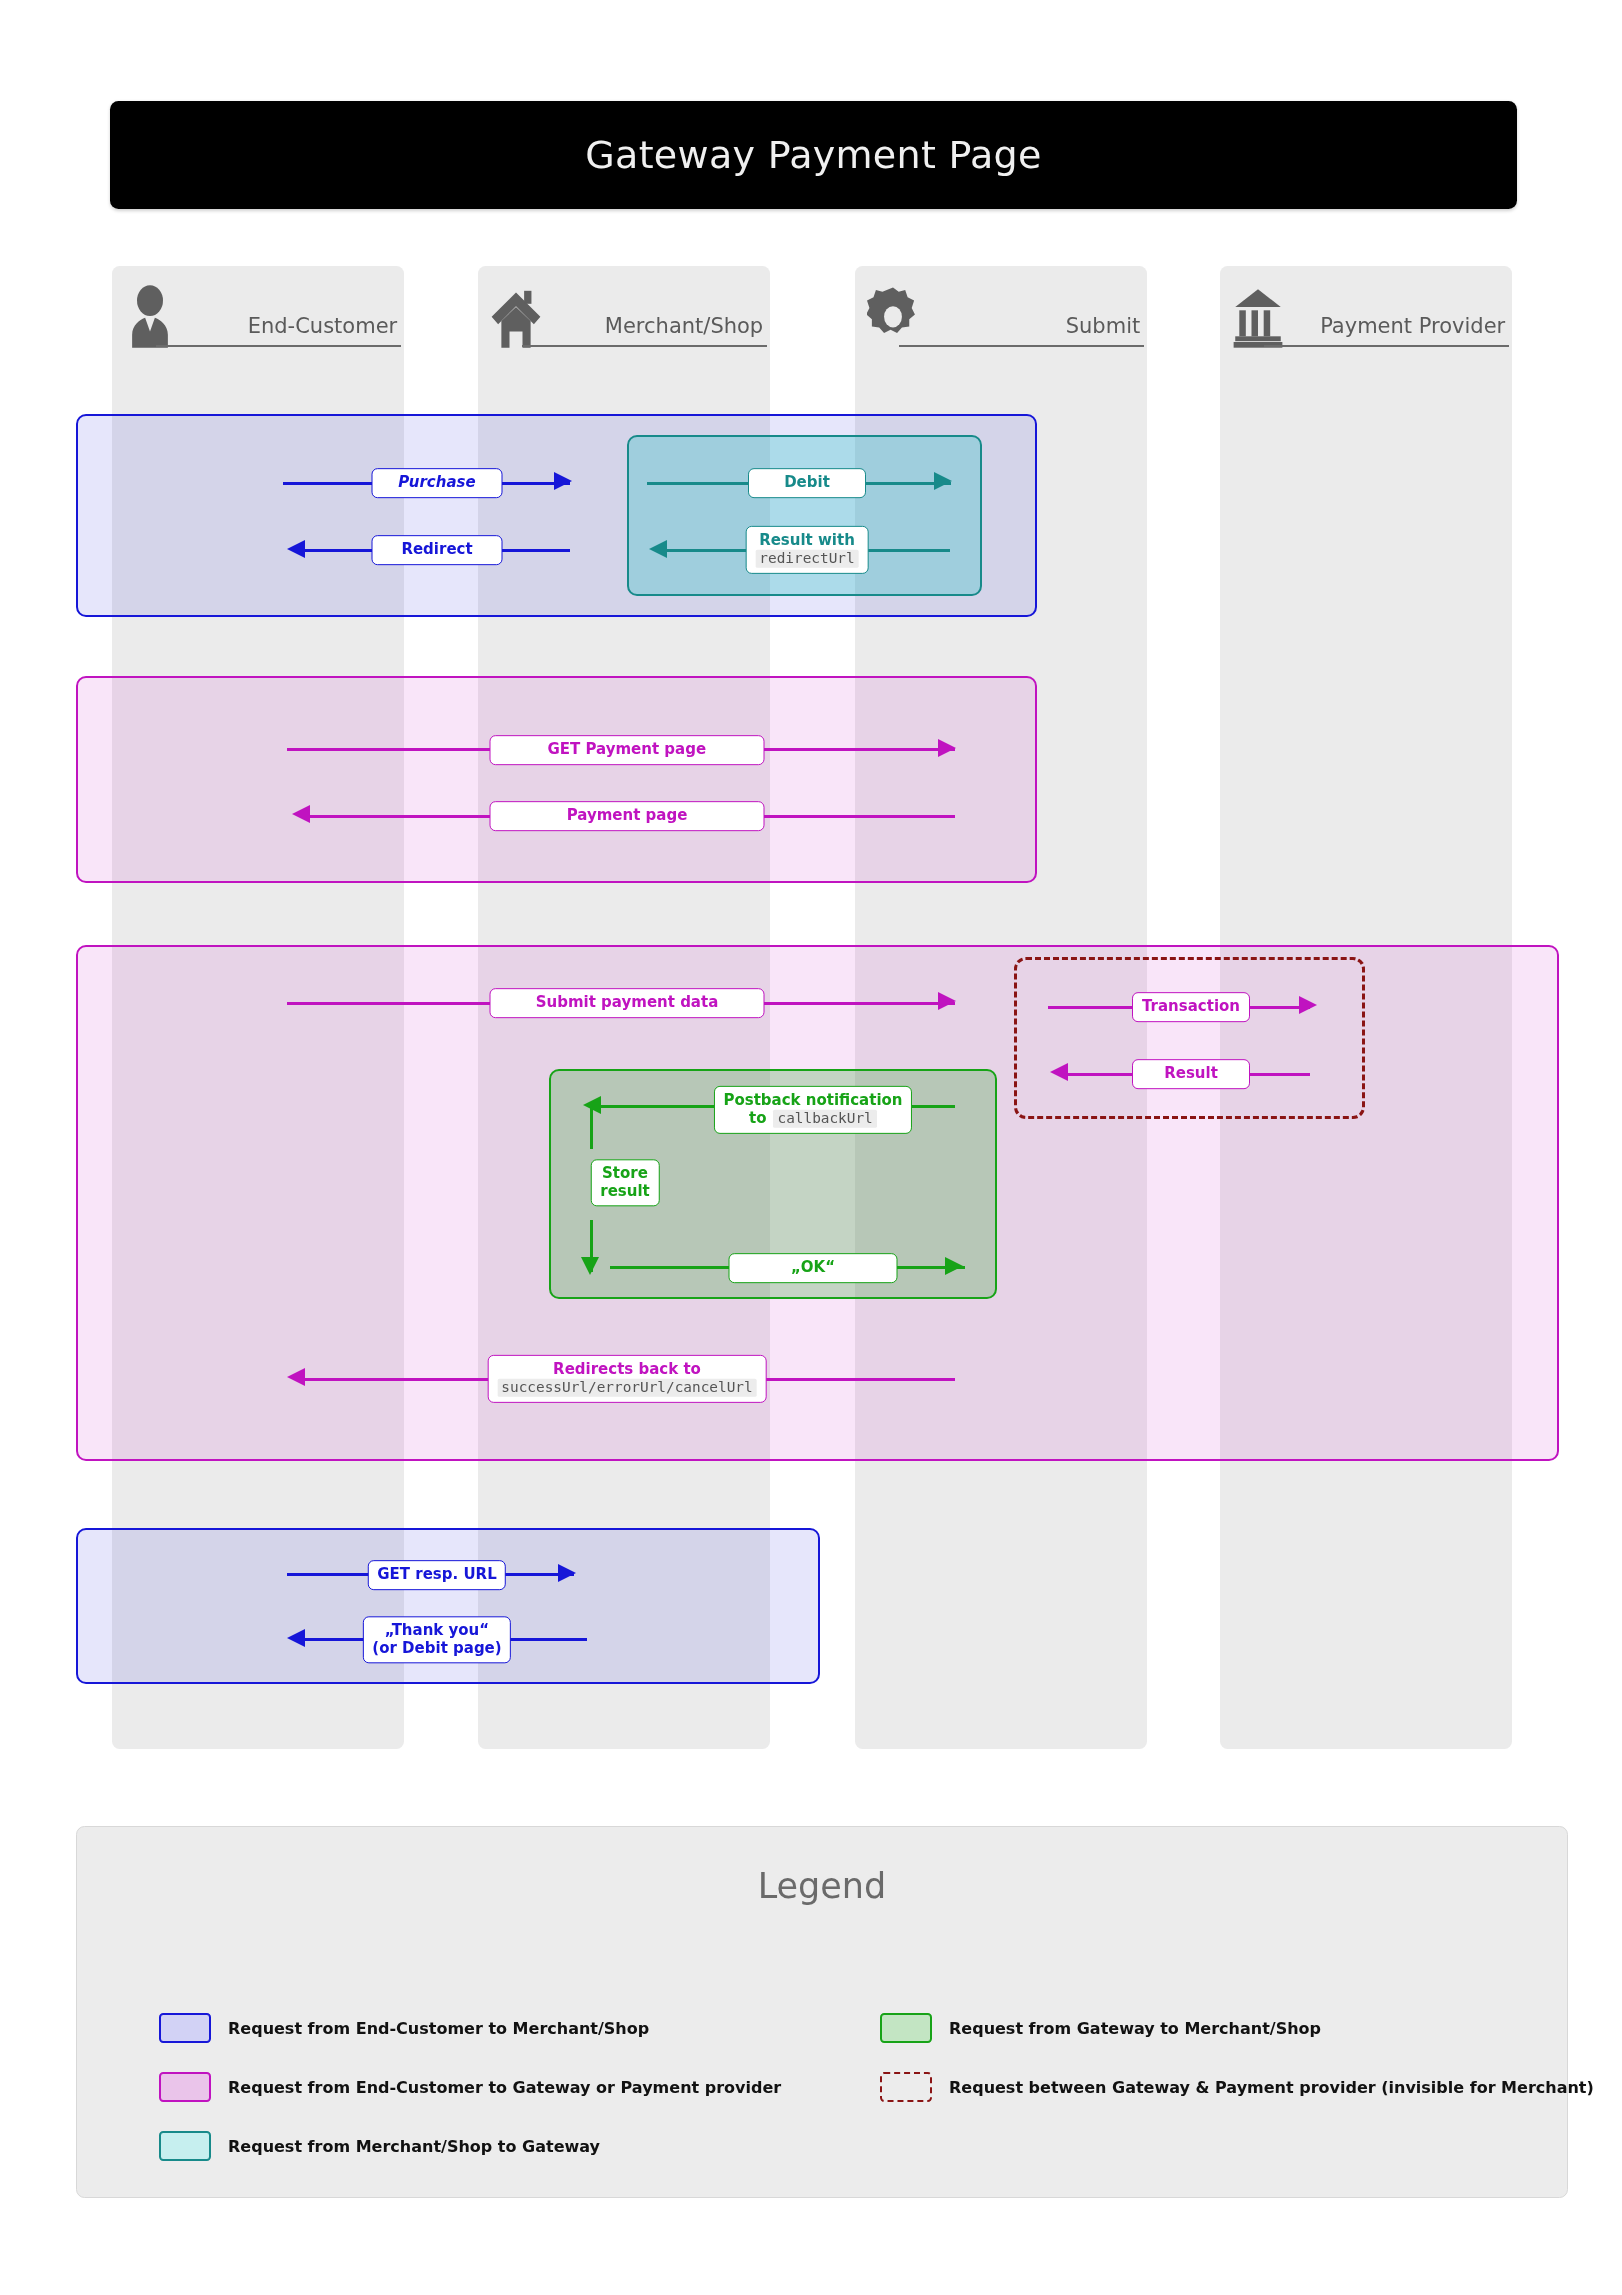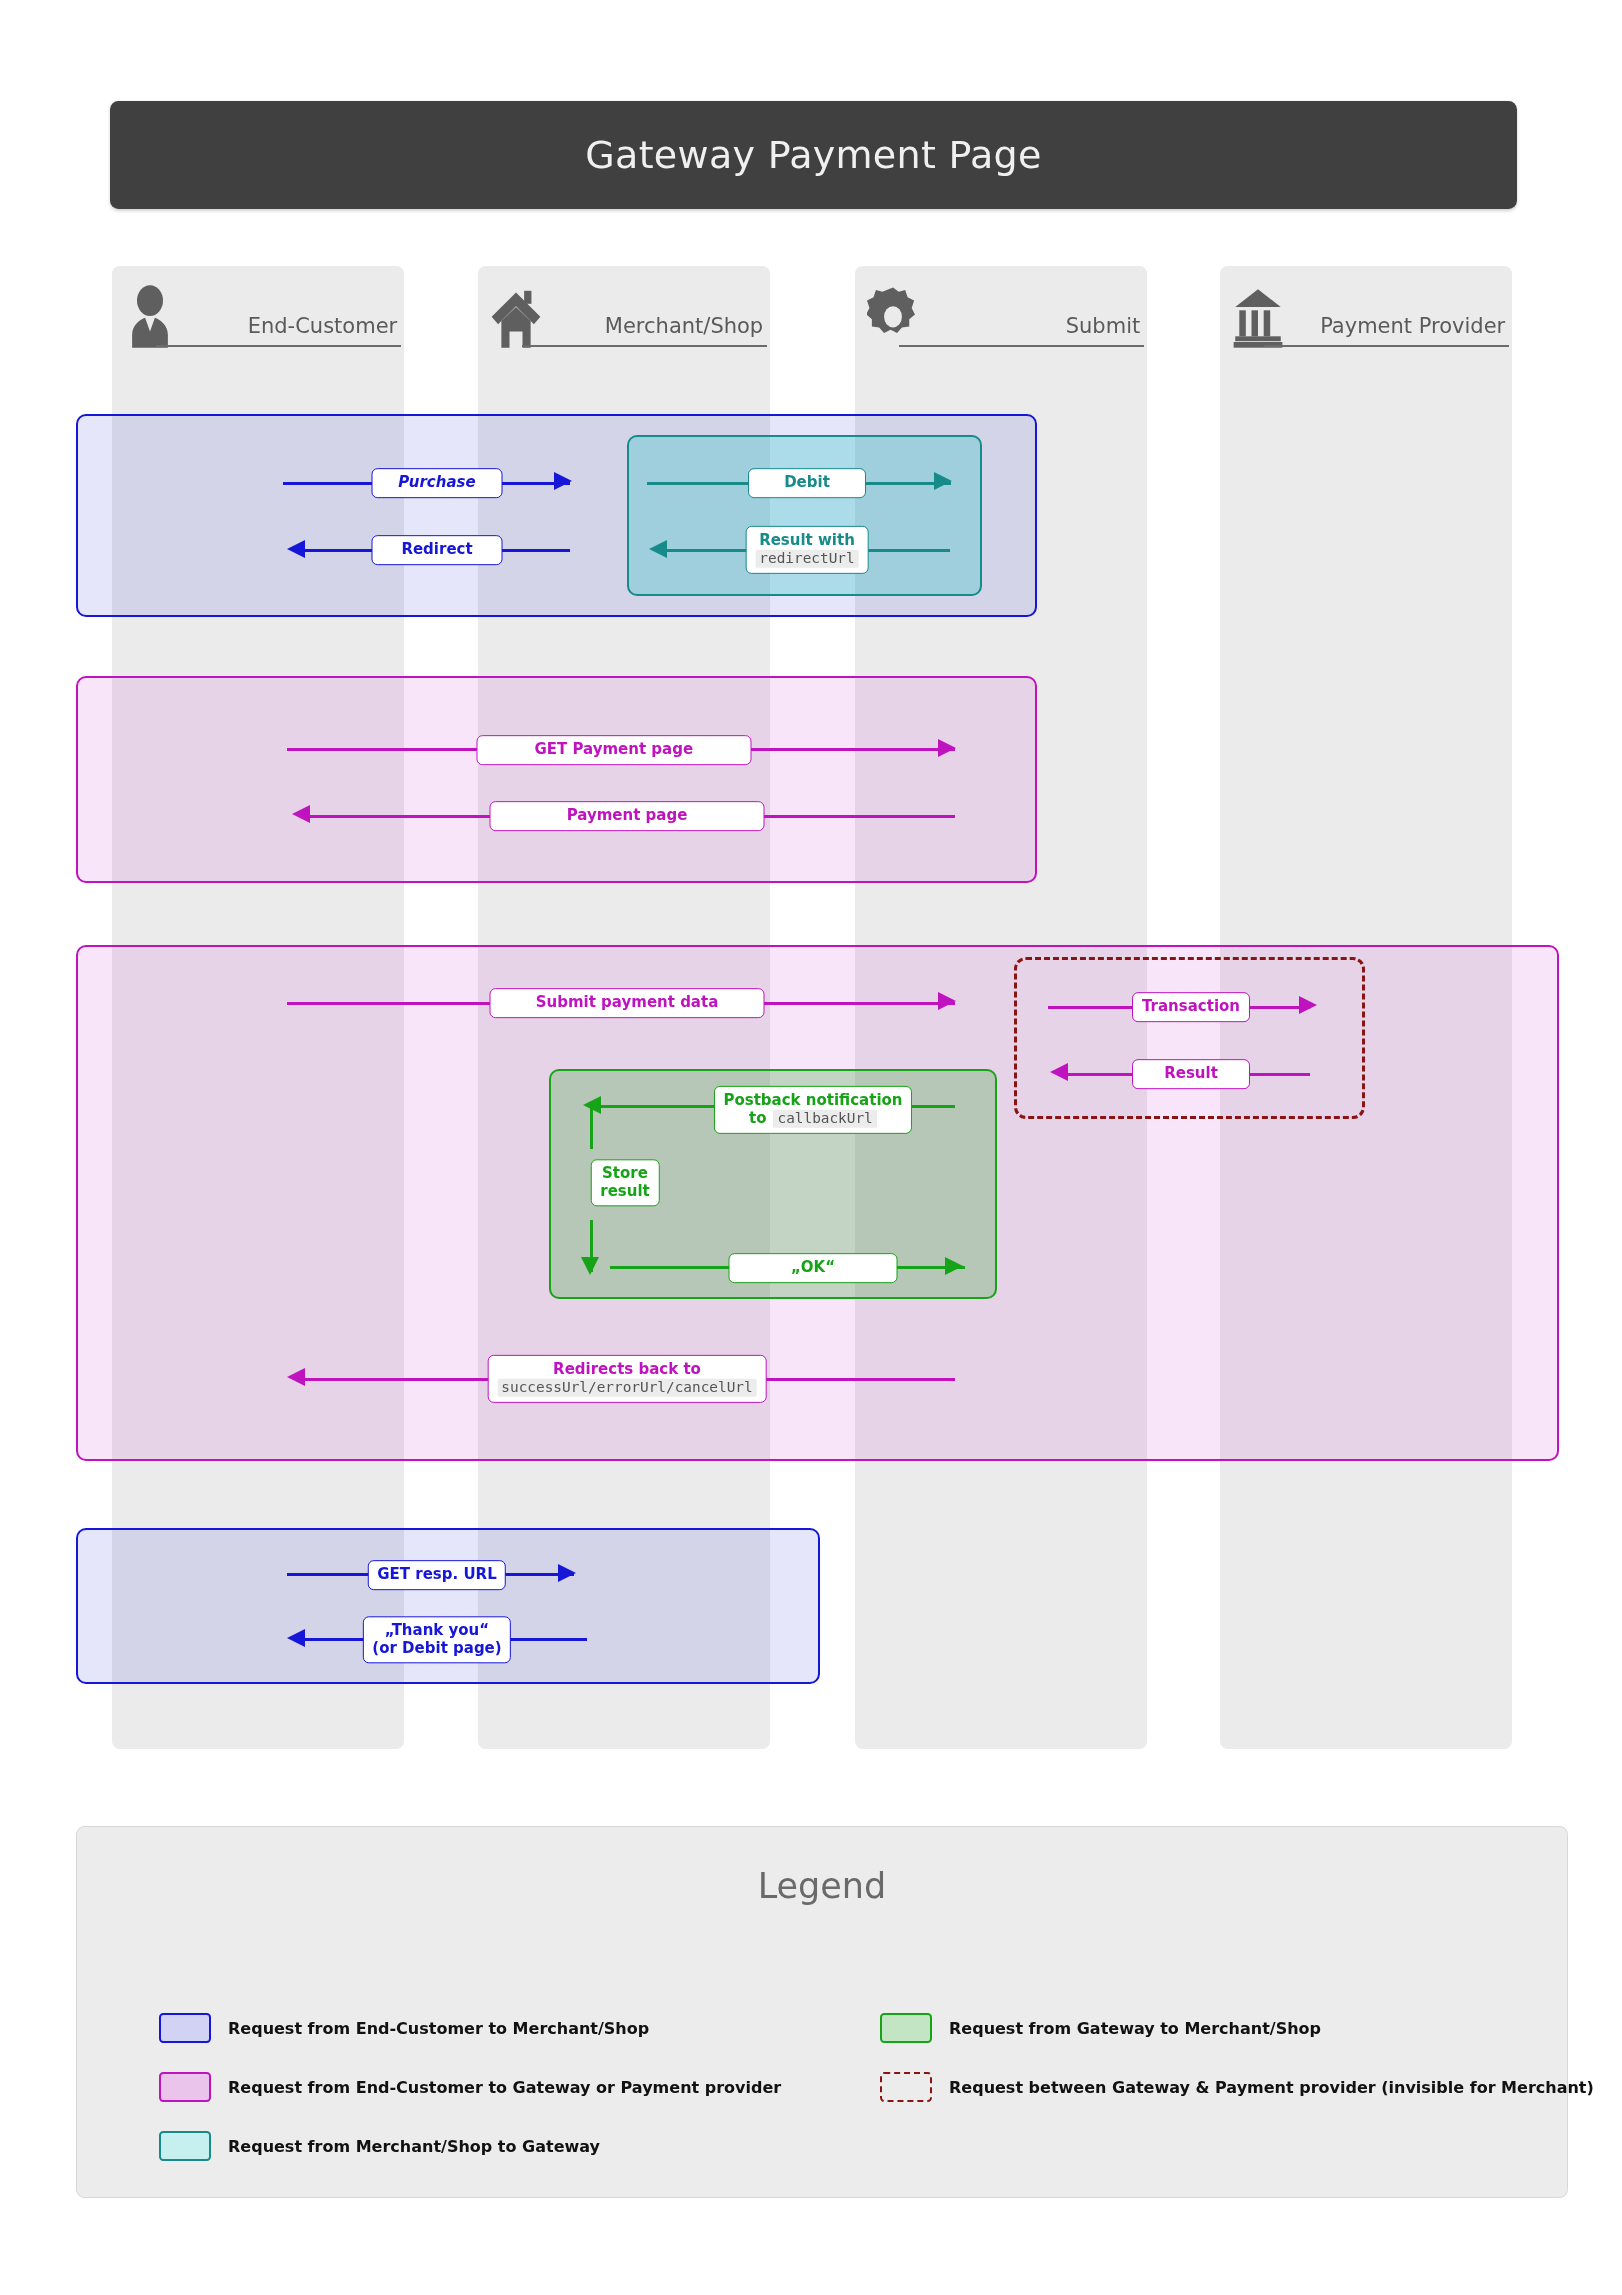--- a/index.html
+++ b/index.html
@@ -10,21 +10,21 @@
     font-family: "DejaVu Sans", "Liberation Sans", sans-serif;
     overflow: hidden;
   }
   #page { position: relative; width: 1623px; height: 2295px; }
 
   
   .titlebar {
     position: absolute;
     left: 110px; top: 101px;
     width: 1407px; height: 108px;
-    background: #404040;
+    background: #000000;
     border-radius: 8.5px;
     box-shadow: 0 1.7px 3.4px rgba(0,0,0,.18);
     display: flex; align-items: center; justify-content: center;
   }
   .titlebar .t {
     color: #f0f0f0;
     font-size: 38px;
     font-weight: 400;
     letter-spacing: 0.3px;
   }
@@ -271,21 +271,21 @@
   <div class="arr left teal" style="left:649px; top:540px;"></div>
   <div class="msgbox teal" style="left:807px; top:550px; min-width:118px;">
     <span class="l1t">Result with</span>
     <span class="code">redirectUrl</span>
   </div>
 
   <div class="grp magenta" style="left:76px; top:676px; width:961px; height:207px;"></div>
 
   <div class="line magenta" style="left:287px; top:748px; width:668px;"></div>
   <div class="arr right magenta" style="left:938px; top:739px;"></div>
-  <div class="msgbox magenta" style="left:614px; top:750px; min-width:275px;padding-left:8px;">
+  <div class="msgbox magenta" style="left:627px; top:750px; min-width:275px;padding-left:8px;">
     <span class="l1t">GET Payment page</span>
   </div>
 
   <div class="line magenta" style="left:304px; top:815px; width:651px;"></div>
   <div class="arr left magenta" style="left:292px; top:805px;"></div>
   <div class="msgbox magenta" style="left:627px; top:816px; min-width:275px;">
     <span class="l1t">Payment page</span>
   </div>
 
   <div class="grp magenta" style="left:76px; top:945px; width:1483px; height:516px;"></div>

